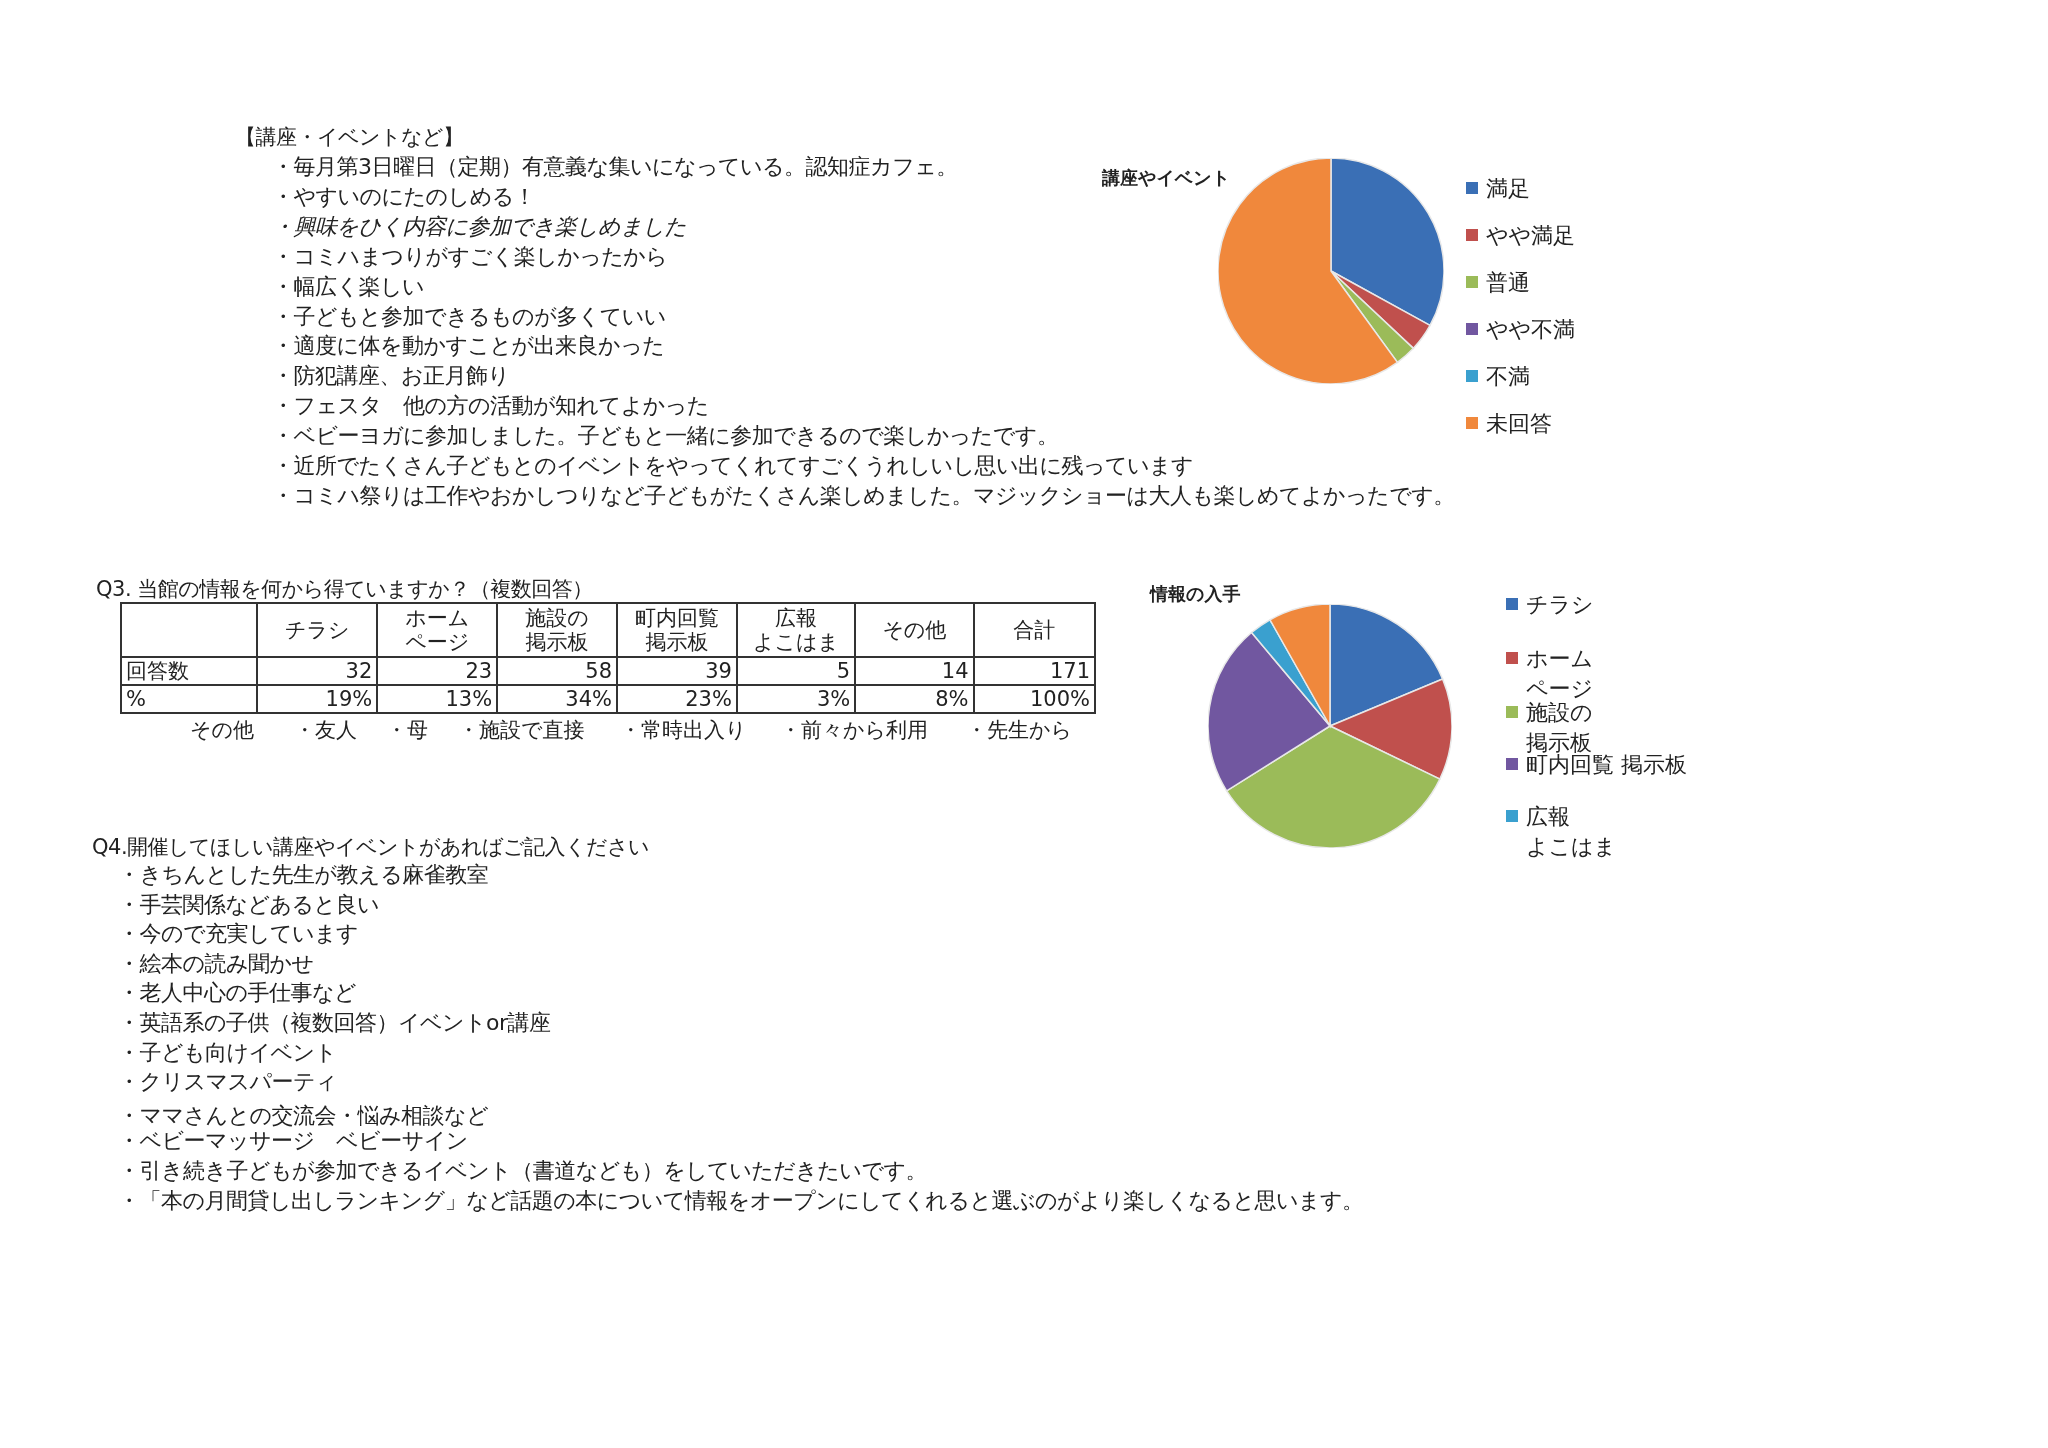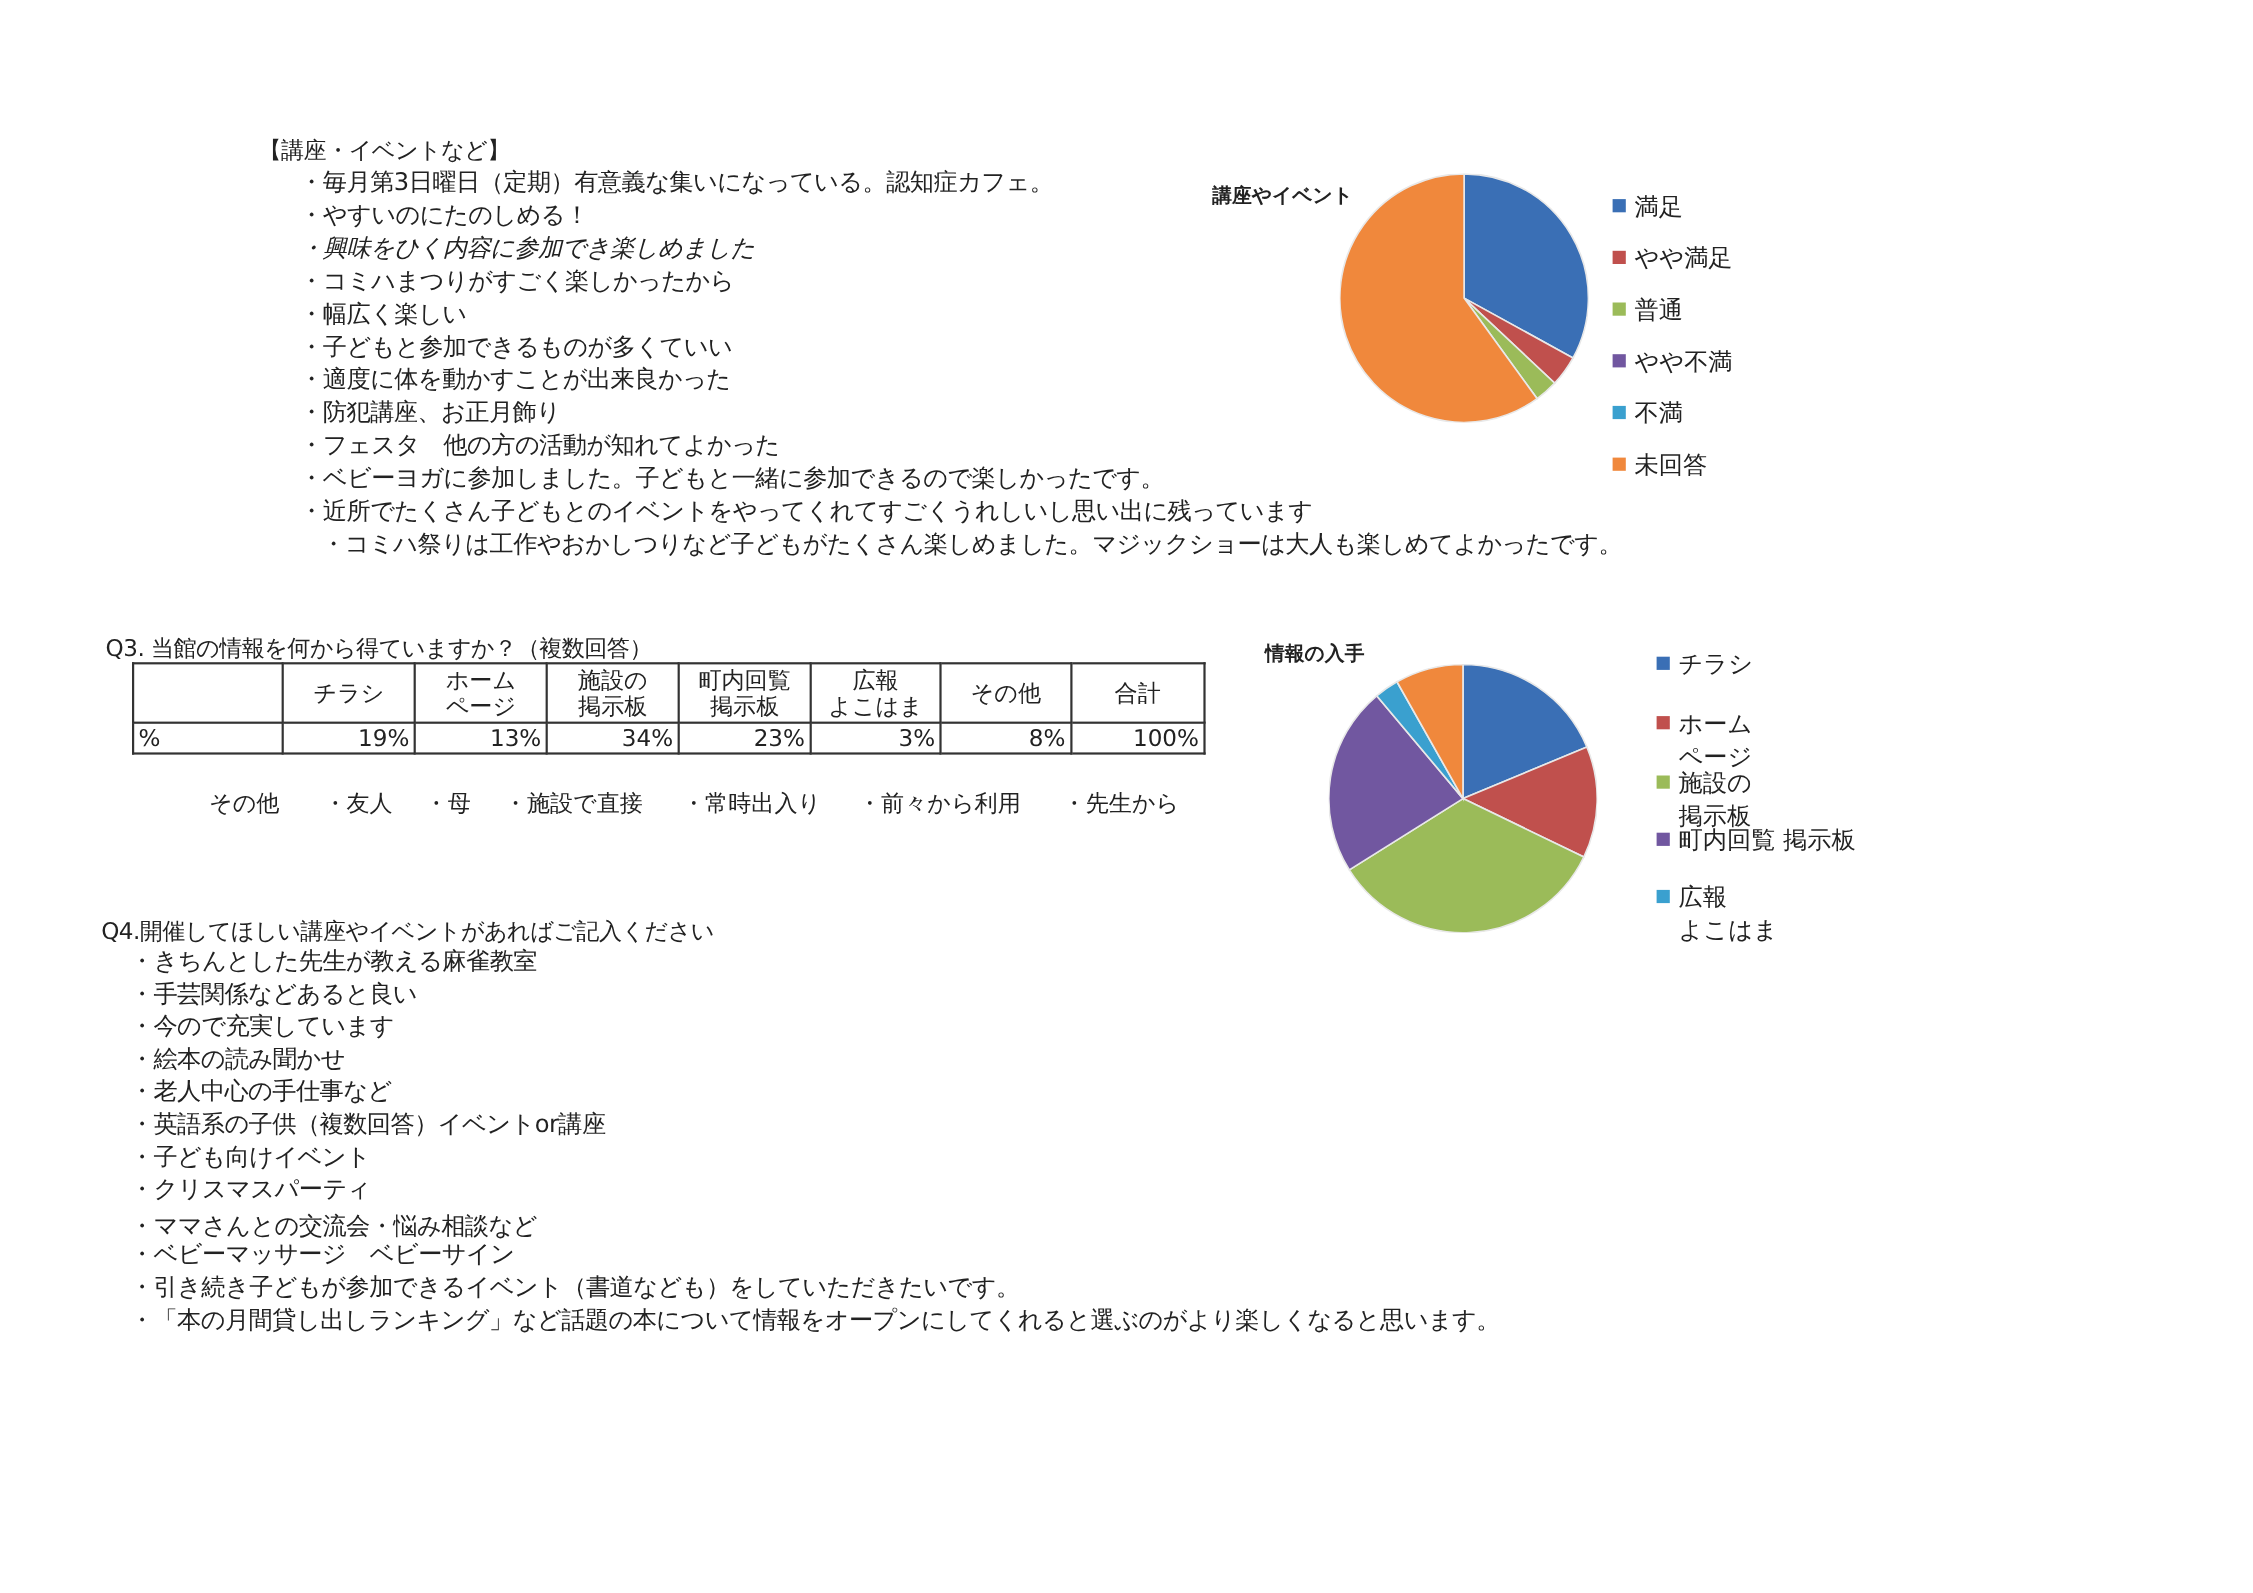--- a/index.html
+++ b/index.html
@@ -27,21 +27,21 @@
     <div class="line" style="left: 272px; top: 181.9px;">・やすいのにたのしめる！</div>
     <div class="line" style="left: 272px; top: 211.8px; font-style: italic;">・興味をひく内容に参加でき楽しめました</div>
     <div class="line" style="left: 272px; top: 241.7px;">・コミハまつりがすごく楽しかったから</div>
     <div class="line" style="left: 272px; top: 271.6px;">・幅広く楽しい</div>
     <div class="line" style="left: 272px; top: 301.5px;">・子どもと参加できるものが多くていい</div>
     <div class="line" style="left: 272px; top: 331.4px;">・適度に体を動かすことが出来良かった</div>
     <div class="line" style="left: 272px; top: 361.3px;">・防犯講座、お正月飾り</div>
     <div class="line" style="left: 272px; top: 391.2px;">・フェスタ　他の方の活動が知れてよかった</div>
     <div class="line" style="left: 272px; top: 421.1px;">・ベビーヨガに参加しました。子どもと一緒に参加できるので楽しかったです。</div>
     <div class="line" style="left: 272px; top: 451px;">・近所でたくさん子どもとのイベントをやってくれてすごくうれしいし思い出に残っています</div>
-    <div class="line" style="left: 272px; top: 480.9px; margin-left: 20px;">・コミハ祭りは工作やおかしつりなど子どもがたくさん楽しめました。マジックショーは大人も楽しめてよかったです。</div>
+    <div class="line" style="left: 272px; top: 480.9px;">・コミハ祭りは工作やおかしつりなど子どもがたくさん楽しめました。マジックショーは大人も楽しめてよかったです。</div>
   </div>
 
 <div class="abs chart-title" style="left:1102px; top:166px;">講座やイベント</div>
 <svg class="abs" id="pie1" style="left:1218px; top:158px;" width="226" height="226" viewBox="0 0 226 226">
     <path d="M113,113 L113,0 A113,113 0 0 1 212.02265484495658,167.43816517349384 Z" fill="#3a6fb5" stroke="#e8e8e8" stroke-width="1.5"></path>
     <path d="M113,113 L212.02265484495658,167.43816517349384 A113,113 0 0 1 195.37345489861949,190.35382296994186 Z" fill="#c0504d" stroke="#e8e8e8" stroke-width="1.5"></path>
     <path d="M113,113 L195.37345489861949,190.35382296994186 A113,113 0 0 1 179.41973350904945,204.41892036436906 Z" fill="#9bbb59" stroke="#e8e8e8" stroke-width="1.5"></path>
     <path d="M113,113 L179.41973350904945,204.41892036436906 A113,113 0 1 1 112.99999999999999,0 Z" fill="#f0883c" stroke="#e8e8e8" stroke-width="1.5"></path>
   </svg>
 <div id="legend1">
@@ -78,20 +78,30 @@
         <td style="width: 118px;">
           <div>広報</div>
           <div>よこはま</div>
         </td>
         <td style="width: 118px;">
           <div>その他</div>
         </td>
         <td style="width: 118px;">
           <div>合計</div>
         </td>
+      </tr>
+  <tr id="q3-row0">
+        <td>回答数</td>
+        <td class="num">32</td>
+        <td class="num">23</td>
+        <td class="num">58</td>
+        <td class="num">39</td>
+        <td class="num">5</td>
+        <td class="num">14</td>
+        <td class="num">171</td>
       </tr>
   <tr id="q3-row1">
         <td>%</td>
         <td class="num">19%</td>
         <td class="num">13%</td>
         <td class="num">34%</td>
         <td class="num">23%</td>
         <td class="num">3%</td>
         <td class="num">8%</td>
         <td class="num">100%</td>

